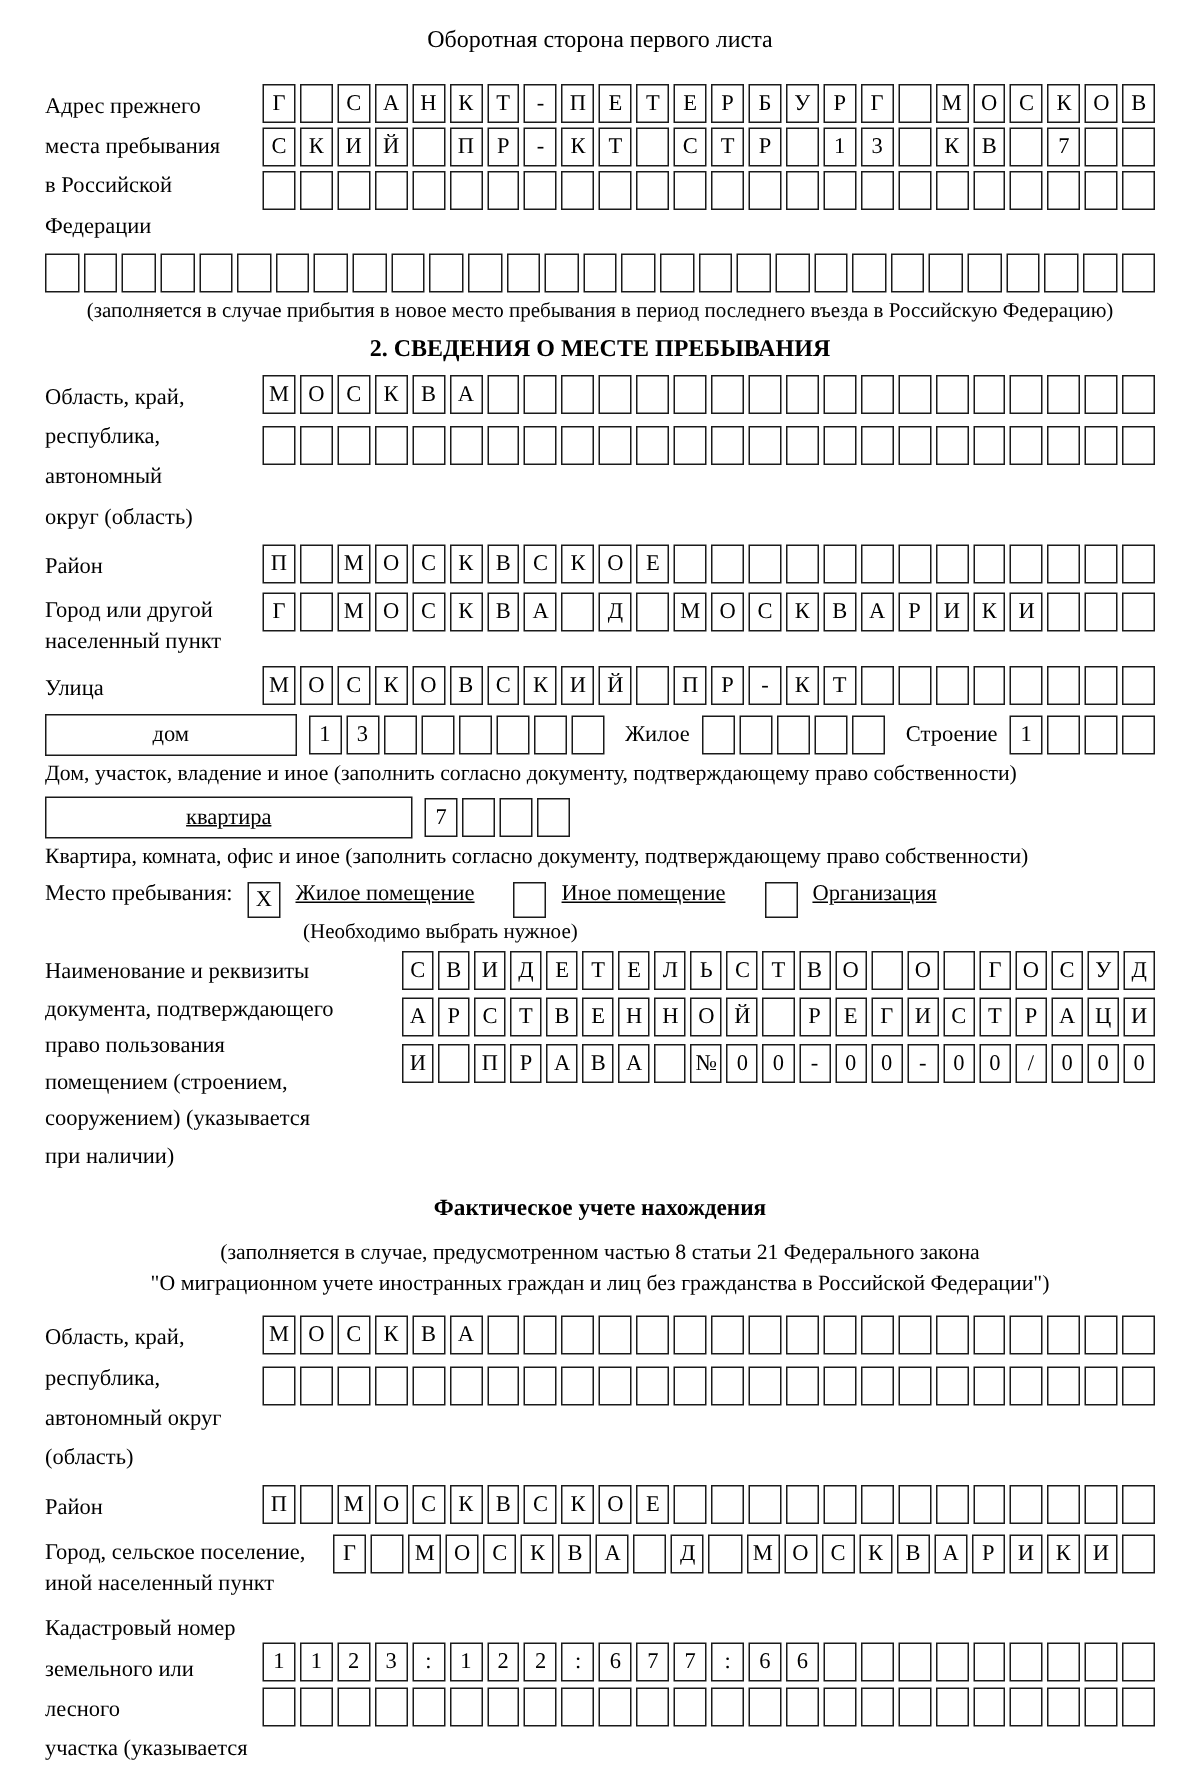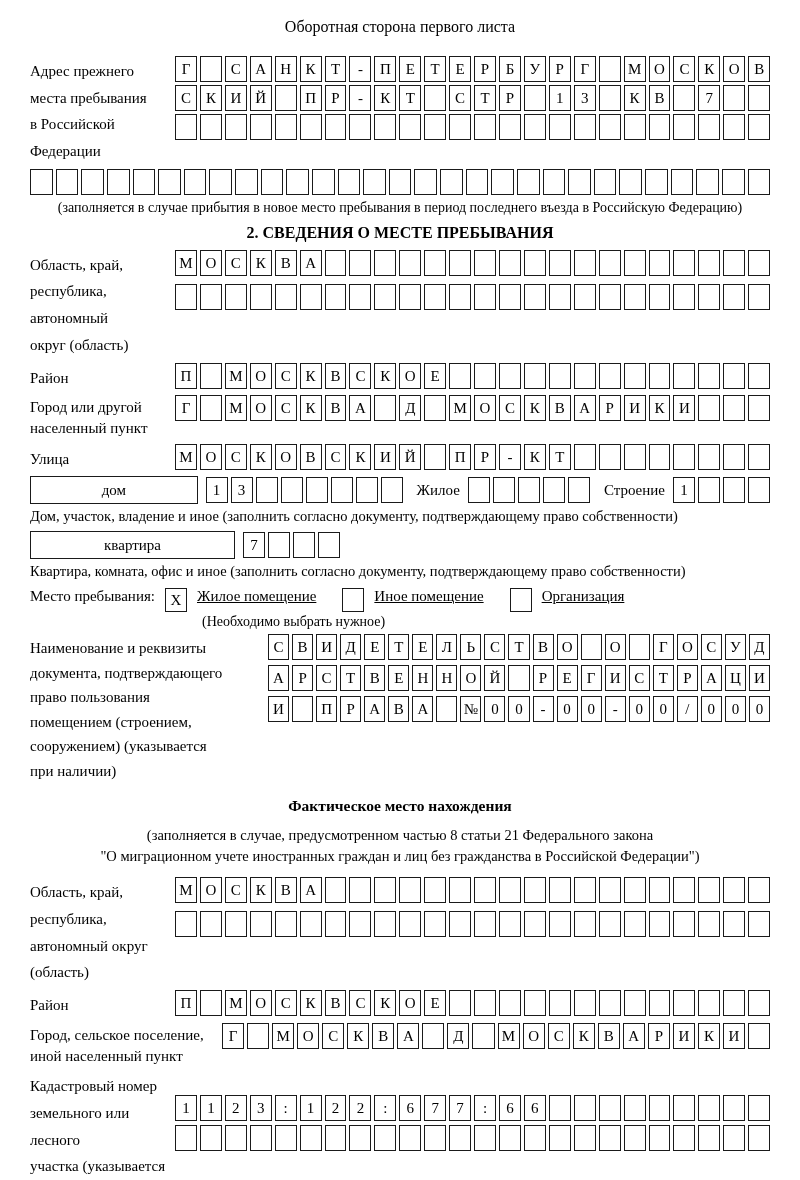--- a/index.html
+++ b/index.html
@@ -35,21 +35,21 @@
   .sec-title { text-align:center; font-weight:bold; font-size:16px; margin:8px 0 8px 0; }
   .sub-title { text-align:center; font-weight:bold; font-size:15.5px; margin:14px 0 10px 0; }
   .sub-note { text-align:center; font-size:14.5px; white-space:pre-line; margin-bottom:10px; line-height:1.45; }
 
   .inline-row { display:flex; align-items:center; margin-bottom:4px; }
   .labelbox {
     border:1.6px solid #1a1a1a; height:28px; text-align:center; line-height:26px;
     font-size:15px; margin-right:8px;
   }
   .labelbox.house { width:198px; }
-  .labelbox.apt { width:205px; }
+  .labelbox.apt { width:245px;text-decoration:underline; }
   .midlabel { font-size:15px; margin:0 8px 0 14px; }
 
   .chk-row { display:flex; align-items:flex-start; margin:8px 0 2px 0; }
   .chk-label { margin-right:10px; }
   .checkbox {
     width:22px; height:24px; border:1.6px solid #1a1a1a; display:inline-flex;
     align-items:center; justify-content:center; font-size:15px; flex:0 0 22px;
   }
   .chk-opt { margin:0 26px 0 10px;text-decoration:underline; }
   .chk-note { font-size:14px; margin:2px 0 0 172px; }
@@ -470,21 +470,21 @@
         <span class="cell">0</span>
         <span class="cell">0</span>
         <span class="cell">/</span>
         <span class="cell">0</span>
         <span class="cell">0</span>
         <span class="cell">0</span>
       </div>
   </div>
 </div>
 
-<div class="sub-title">Фактическое место нахождения</div>
+<div class="sub-title">Фактическое учете нахождения</div>
 <div class="sub-note">(заполняется в случае, предусмотренном частью 8 статьи 21 Федерального закона
 "О миграционном учете иностранных граждан и лиц без гражданства в Российской Федерации")</div>
 
 <div class="fieldblock">
   <div class="flabel">Область, край,
 республика,
 автономный округ
 (область)</div>
   <div class="rows gapped">
     <div class="cells">

